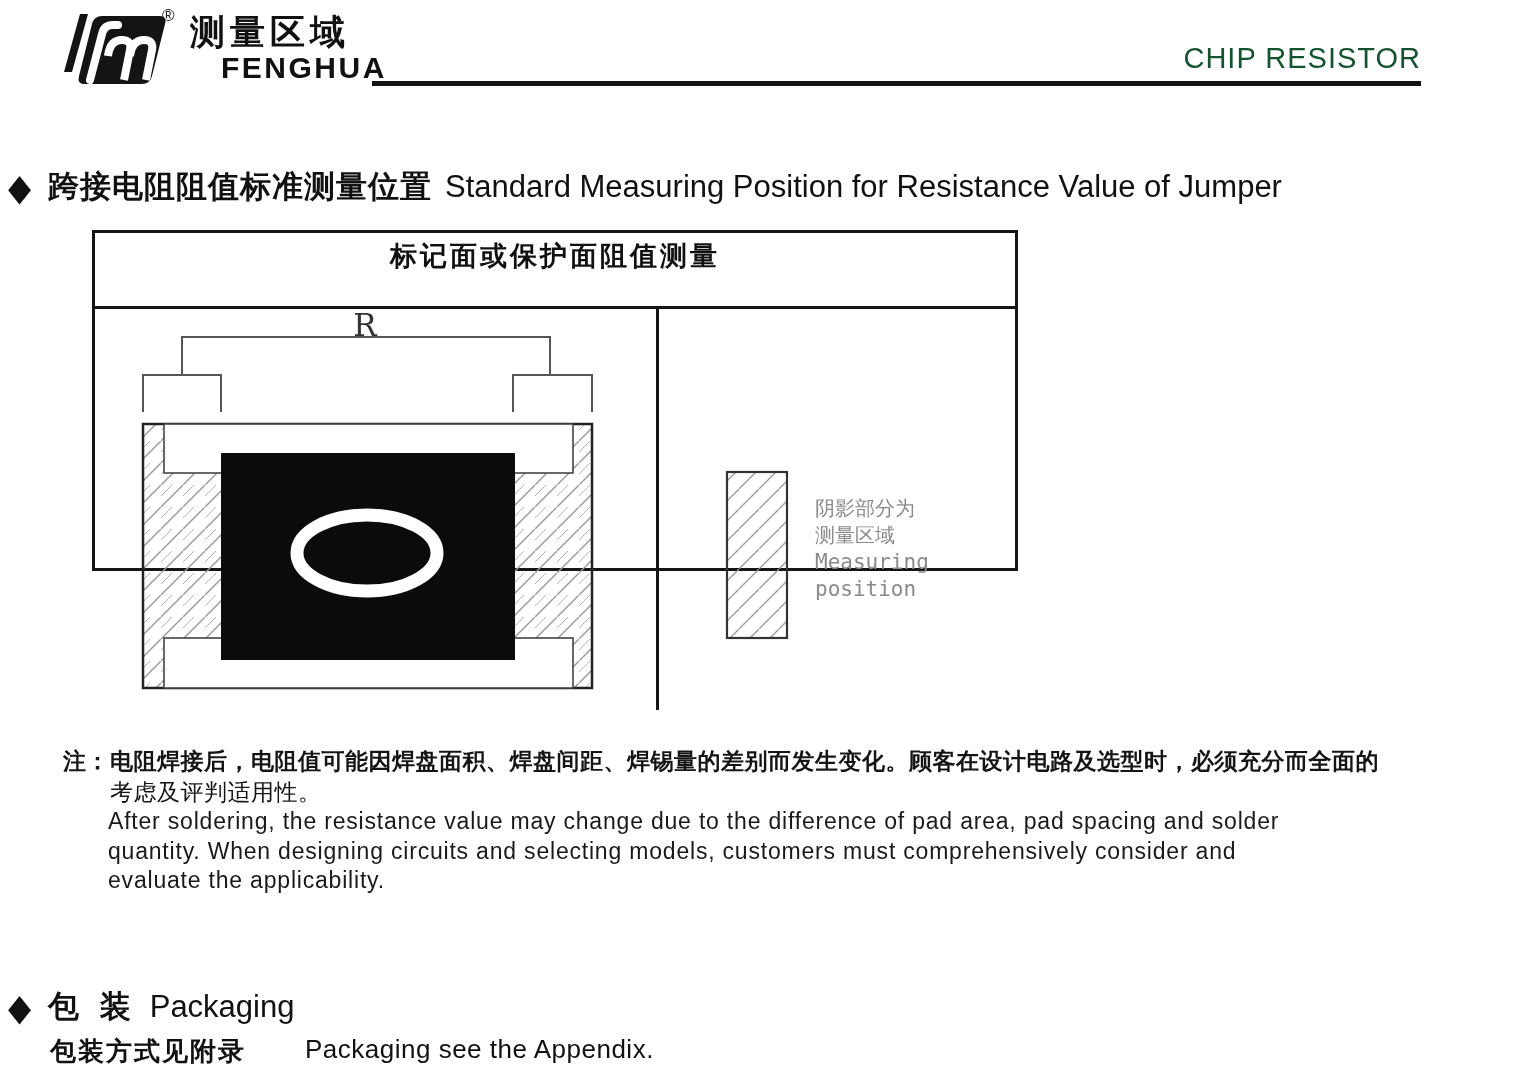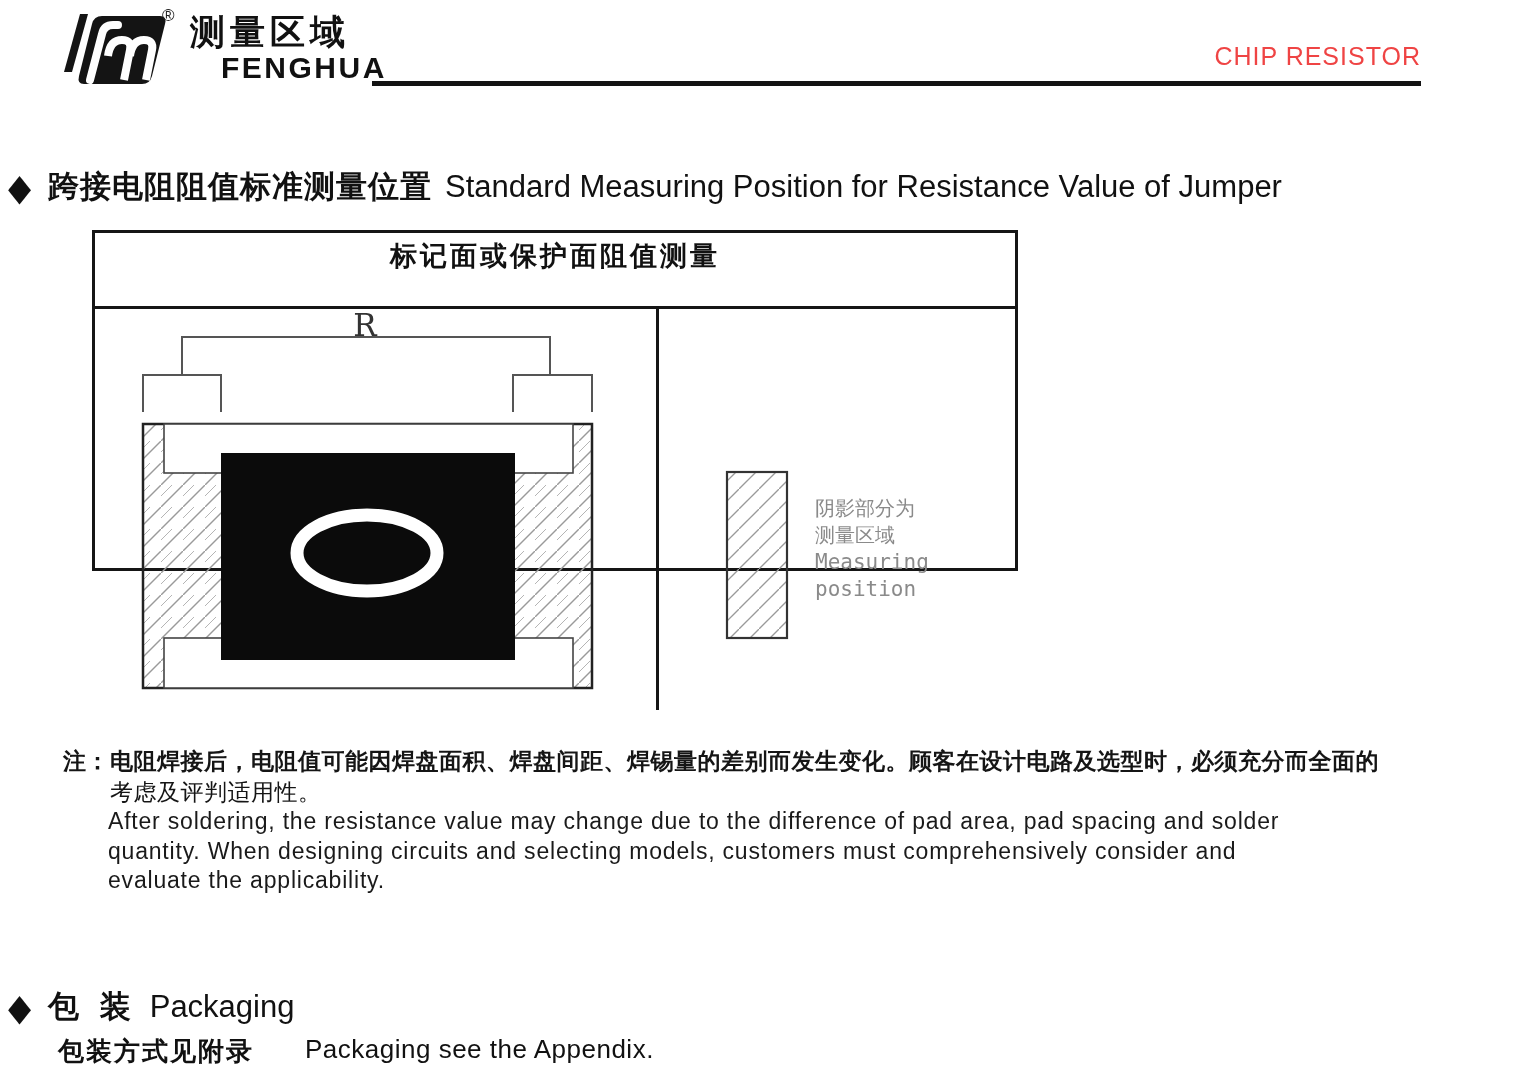--- a/index.html
+++ b/index.html
@@ -6,21 +6,21 @@
   .page{
     position:relative;width:1533px;height:1086px;background:#ffffff;
     font-family:"Liberation Sans", sans-serif;color:#111;overflow:hidden;
   }
   
   .logo-svg{position:absolute;left:56px;top:6px;}
   .reg-mark{position:absolute;left:162px;top:6px;font-size:17px;font-weight:400;color:#222;}
   .brand{position:absolute;left:190px;top:14px;line-height:1;}
   .brand-cn{font-size:35px;font-weight:700;letter-spacing:5px;white-space:nowrap;}
   .brand-en{font-size:30px;font-weight:700;letter-spacing:2.5px;margin-top:4px;white-space:nowrap;margin-left:31px;}
-  .doc-title{position:absolute;right:112px;top:42px;font-size:25px;font-weight:400;letter-spacing:1px;color:#ef4444;}
+  .doc-title{position:absolute;right:112px;top:42px;font-size:29px;font-weight:400;letter-spacing:1px;color:#14532d;}
   .head-rule{position:absolute;left:372px;top:81px;width:1049px;height:5px;background:#131313;}
   
   .sec-head{position:absolute;display:flex;align-items:center;white-space:nowrap;}
   .sec-head .bullet{font-size:30px;line-height:1;margin-right:17px;transform:scaleY(1.25);}
   .sec-head .cn{font-size:31px;font-weight:700;letter-spacing:1px;}
   .sec-head .en{font-size:31px;font-weight:400;margin-left:13px;}
   #sec-measuring{left:8px;top:166px;}
   #sec-packaging{left:8px;top:986px;}
   #sec-packaging .cn{letter-spacing:6px;}
   
@@ -34,21 +34,21 @@
   .fig-right{width:356px;}
   .fig-left svg,.fig-right svg{display:block;}
   
   .note{position:absolute;left:63px;top:746px;color:#151515;}
   .note-row{display:flex;}
   .note-label{font-size:23px;font-weight:700;width:47px;flex:0 0 47px;}
   .note-cn{font-size:23px;font-weight:700;line-height:30px;letter-spacing:0.5px;white-space:nowrap;}
   .note-cn2{font-size:23px;font-weight:400;line-height:30px;letter-spacing:0.5px;padding-left:47px;white-space:nowrap;}
   .note-en{font-size:23px;font-weight:400;line-height:29.5px;letter-spacing:0.8px;padding-left:45px;color:#1a1a1a;white-space:nowrap;}
   
-  .pack-cn{position:absolute;left:58px;top:1034px;font-size:26px;font-weight:700;letter-spacing:2px;}
+  .pack-cn{position:absolute;left:50px;top:1034px;font-size:26px;font-weight:700;letter-spacing:2px;}
   .pack-en{position:absolute;left:305px;top:1034px;font-size:26px;font-weight:400;letter-spacing:0.5px;}
   
   .legend-text{font-family:"DejaVu Sans Mono","Liberation Mono",monospace;}
 </style>
 </head>
 <body>
 
 <div class="page">
 
   <svg class="logo-svg" width="112" height="88" viewBox="0 0 112 88">

